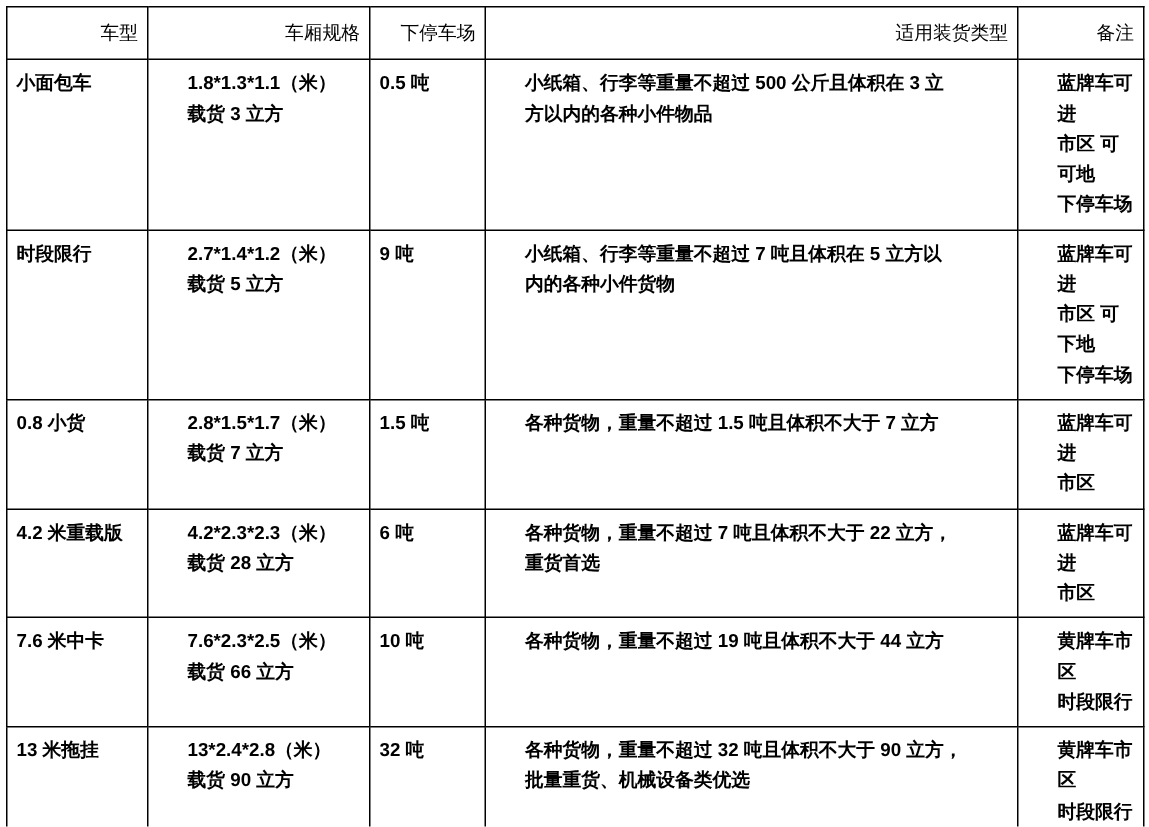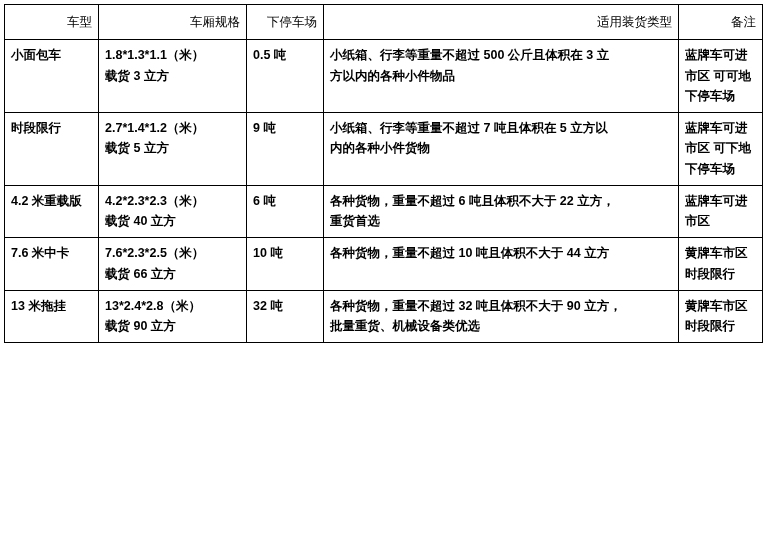--- a/index.html
+++ b/index.html
@@ -46,21 +46,21 @@
   col.c-goods { width: 355px; }
   col.c-note  { width: 84px; }
 
   td.cell-type,
   td.cell-spec,
   td.cell-load,
   td.cell-goods,
   td.cell-note {
     text-align: left;
   }
-  .line { display: block; white-space: pre-wrap; }
+  .line { display: block; white-space: pre-wrap; margin-left: 20px; }
 </style>
 </head>
 <body>
 
 <div class="sheet">
   <table class="vehicle-table">
     <colgroup>
       <col class="c-type">
       <col class="c-spec">
       <col class="c-load">
@@ -105,44 +105,59 @@
             <span class="line">小纸箱、行李等重量不超过 7 吨且体积在 5 立方以</span>
             <span class="line">内的各种小件货物</span>
           </td>
           <td class="cell-note">
             <span class="line">蓝牌车可进</span>
             <span class="line">市区 可下地</span>
             <span class="line">下停车场</span>
           </td>
         </tr>
         <tr>
+          <td class="cell-type">0.8 小货</td>
+          <td class="cell-spec">
+            <span class="line">2.8*1.5*1.7（米）</span>
+            <span class="line">载货 7 立方</span>
+          </td>
+          <td class="cell-load">1.5 吨</td>
+          <td class="cell-goods">
+            <span class="line">各种货物，重量不超过 1.5 吨且体积不大于 7 立方</span>
+          </td>
+          <td class="cell-note">
+            <span class="line">蓝牌车可进</span>
+            <span class="line">市区</span>
+          </td>
+        </tr>
+        <tr>
           <td class="cell-type">4.2 米重载版</td>
           <td class="cell-spec">
             <span class="line">4.2*2.3*2.3（米）</span>
-            <span class="line">载货 40 立方</span>
+            <span class="line">载货 28 立方</span>
           </td>
           <td class="cell-load">6 吨</td>
           <td class="cell-goods">
-            <span class="line">各种货物，重量不超过 6 吨且体积不大于 22 立方，</span>
+            <span class="line">各种货物，重量不超过 7 吨且体积不大于 22 立方，</span>
             <span class="line">重货首选</span>
           </td>
           <td class="cell-note">
             <span class="line">蓝牌车可进</span>
             <span class="line">市区</span>
           </td>
         </tr>
         <tr>
           <td class="cell-type">7.6 米中卡</td>
           <td class="cell-spec">
             <span class="line">7.6*2.3*2.5（米）</span>
             <span class="line">载货 66 立方</span>
           </td>
           <td class="cell-load">10 吨</td>
           <td class="cell-goods">
-            <span class="line">各种货物，重量不超过 10 吨且体积不大于 44 立方</span>
+            <span class="line">各种货物，重量不超过 19 吨且体积不大于 44 立方</span>
           </td>
           <td class="cell-note">
             <span class="line">黄牌车市区</span>
             <span class="line">时段限行</span>
           </td>
         </tr>
         <tr>
           <td class="cell-type">13 米拖挂</td>
           <td class="cell-spec">
             <span class="line">13*2.4*2.8（米）</span>

